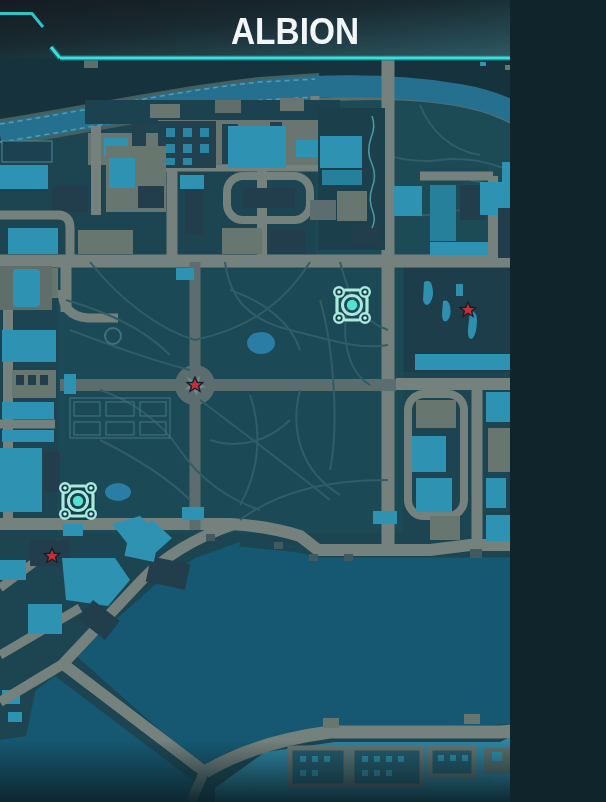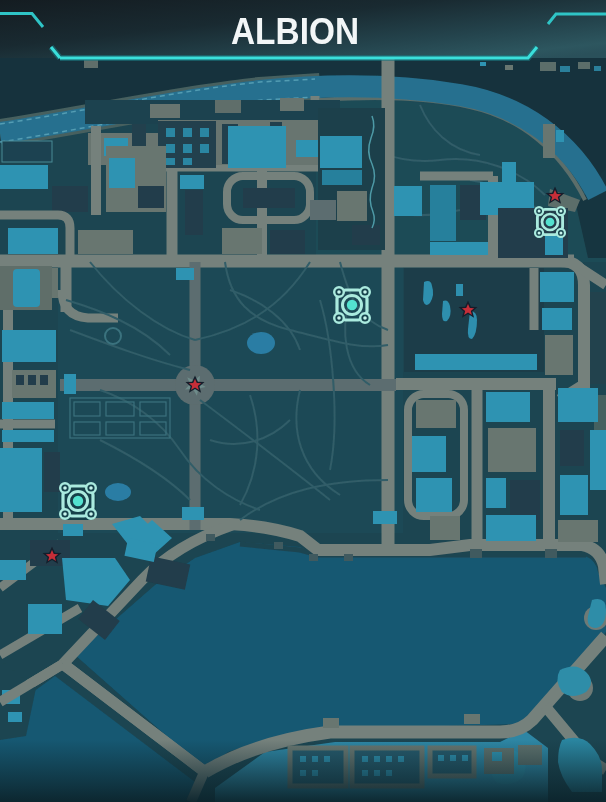--- a/index.html
+++ b/index.html
@@ -1,16 +1,16 @@
 <!DOCTYPE html>
 <html><head>
 <meta charset="utf-8">
 <style>
   html,body{margin:0;padding:0;background:#10242c;}
-  #stage{position:relative;width:606px;height:802px;overflow:hidden;font-family:"Liberation Sans",sans-serif;}
+  #stage{position:relative;width:510px;height:802px;overflow:hidden;font-family:"Liberation Sans",sans-serif;}
   svg{display:block;}
 </style>
 </head>
 <body>
 <div id="stage">
 <svg width="606" height="802" viewBox="0 0 606 802">
 <filter id="soft" x="-2%" y="-2%" width="104%" height="104%">
         <feGaussianBlur stdDeviation="0.55"></feGaussianBlur>
       </filter>
 <defs>

